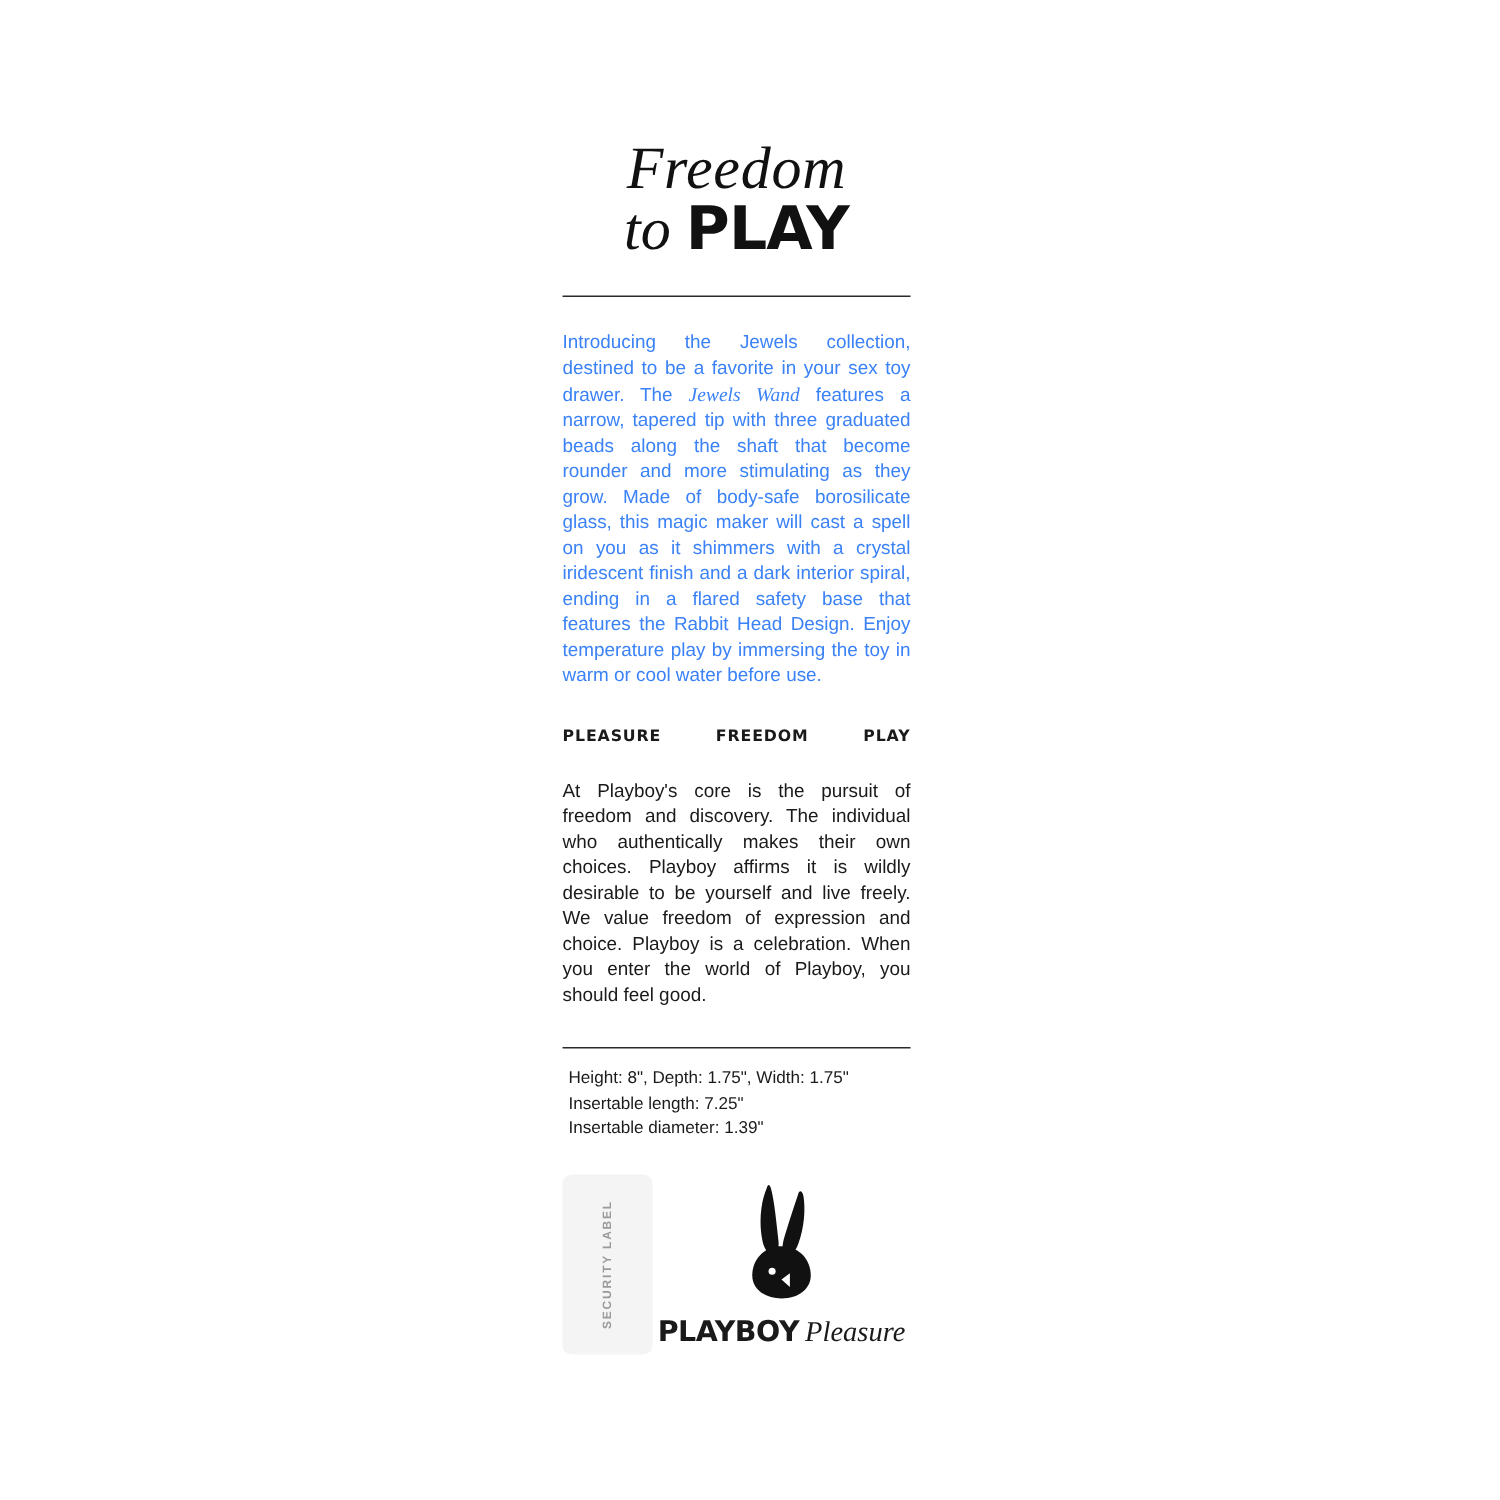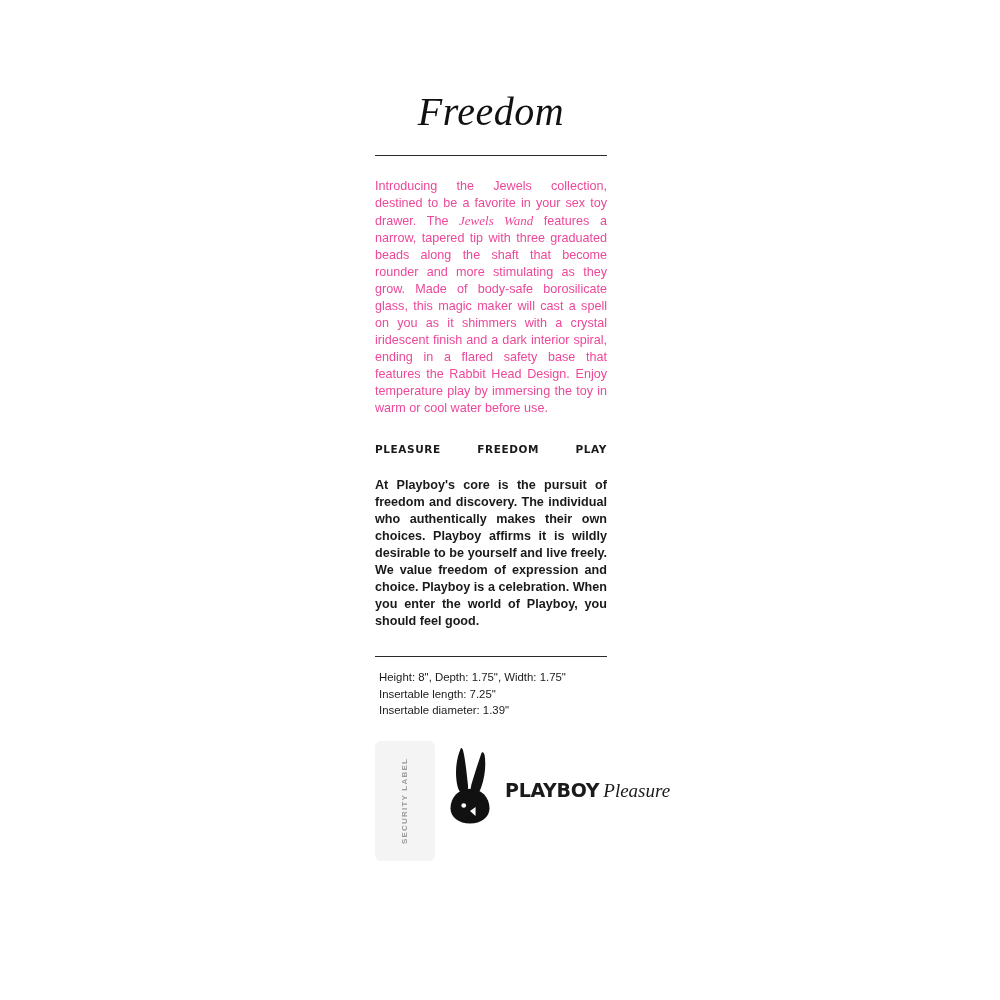--- a/index.html
+++ b/index.html
@@ -58,21 +58,21 @@
     margin: 22px 0 0 0;
     width: 100%;
   }
 
   
   .body-copy {
     font-size: 12.6px;
     line-height: 1.35;
     text-align: justify;
     text-justify: inter-word;
-    color: #ec4899;
+    color: #3b82f6;
     margin-top: 22px;
   }
   .body-copy .ital {
     font-style: italic;
     font-family: "Liberation Serif", serif;
     font-size: 13px;
   }
 
   
   .keywords {
@@ -86,21 +86,20 @@
     margin-top: 26px;
     margin-bottom: 6px;
   }
 
   .mission {
     font-size: 12.6px;
     line-height: 1.35;
     text-align: justify;
     text-justify: inter-word;
     margin-top: 22px;
-    font-weight: bold;
   }
 
   hr.rule2 {
     border: none;
     border-top: 1px solid #2b2b2b;
     margin: 26px 0 0 0;
     width: 100%;
   }
 
   
@@ -135,21 +134,21 @@
     letter-spacing: 1.2px;
     color: #9a9a9a;
     font-weight: bold;
     text-align: center;
     line-height: 1.4;
   }
 
   .brand-block {
     flex: 1;
     display: flex;
-    flex-direction: row;
+    flex-direction: column;
     align-items: center;
     justify-content: flex-start;
     padding-top: 6px;
   }
   .bunny {
     width: 70px;
     height: 78px;
   }
   .brand-word {
     margin-top: 10px;
@@ -168,20 +167,23 @@
     margin-left: 4px;
   }
 </style>
 </head>
 <body>
 
 <div id="panel">
 
   <div class="headline">
     <span class="line1">Freedom</span>
+    <span class="line2">
+      <span class="to">to </span><span class="play">PLAY</span>
+    </span>
   </div>
 
   <hr class="rule">
 
   <p class="body-copy">
     <span>Introducing the Jewels collection, destined to be a favorite in your sex toy drawer. The </span><span class="ital">Jewels Wand</span><span> features a narrow, tapered tip with three graduated beads along the shaft that become rounder and more stimulating as they grow. Made of body-safe borosilicate glass, this magic maker will cast a spell on you as it shimmers with a crystal iridescent finish and a dark interior spiral, ending in a flared safety base that features the Rabbit Head Design. Enjoy temperature play by immersing the toy in warm or cool water before use.</span>
   </p>
 
   <div class="keywords">
     <span>PLEASURE</span>

